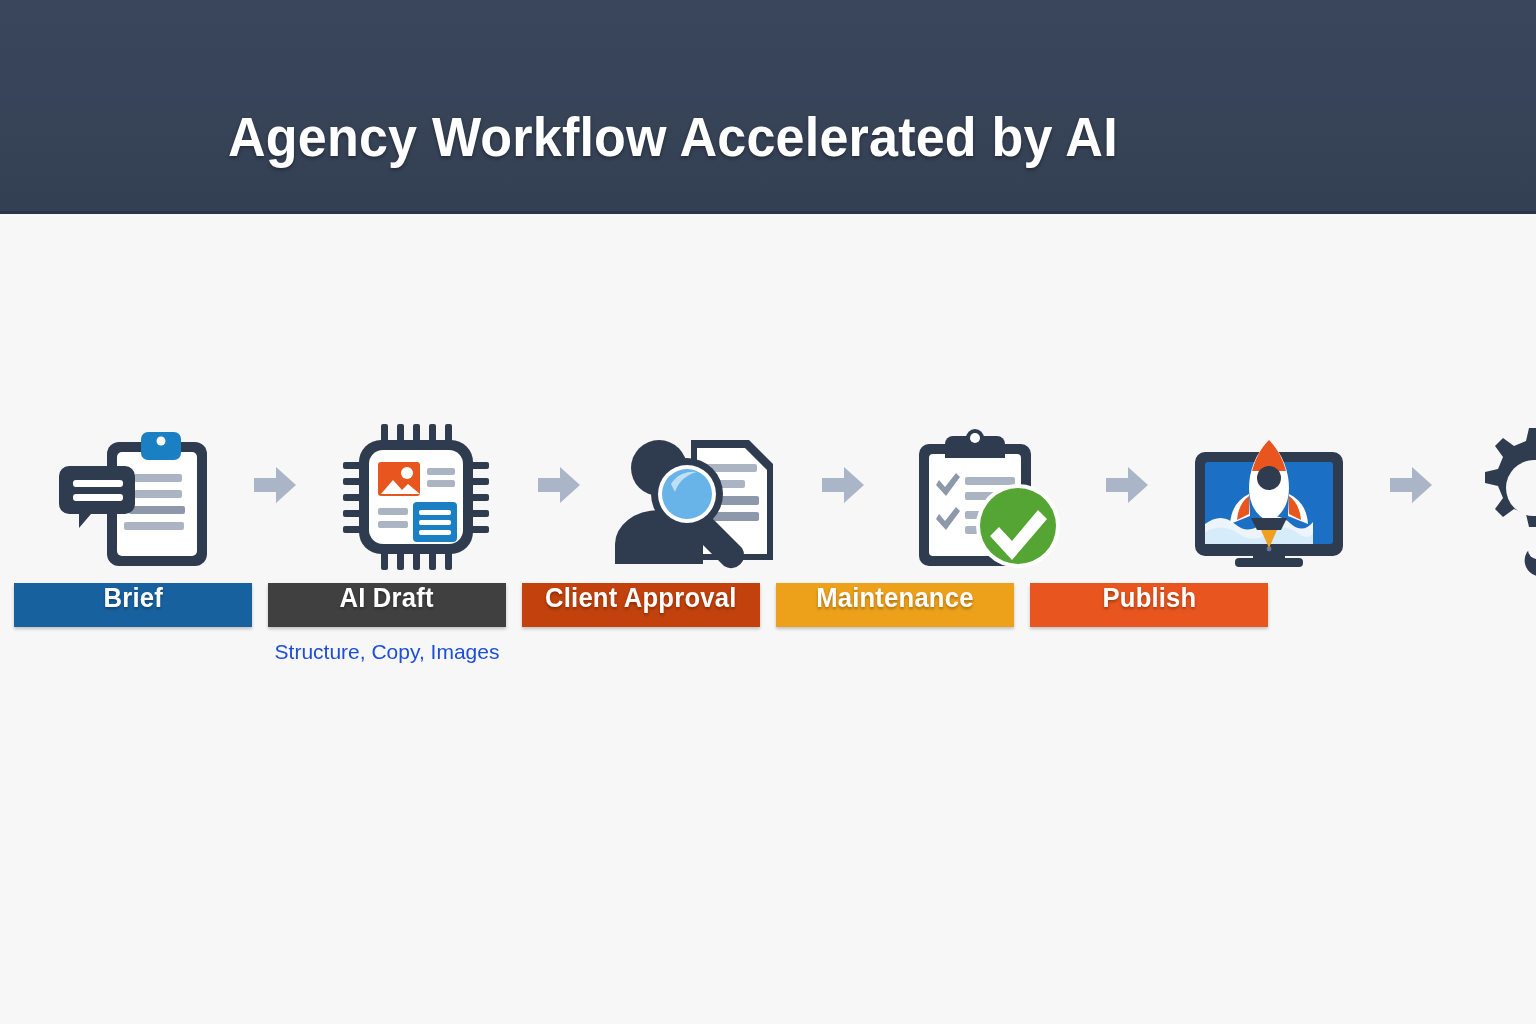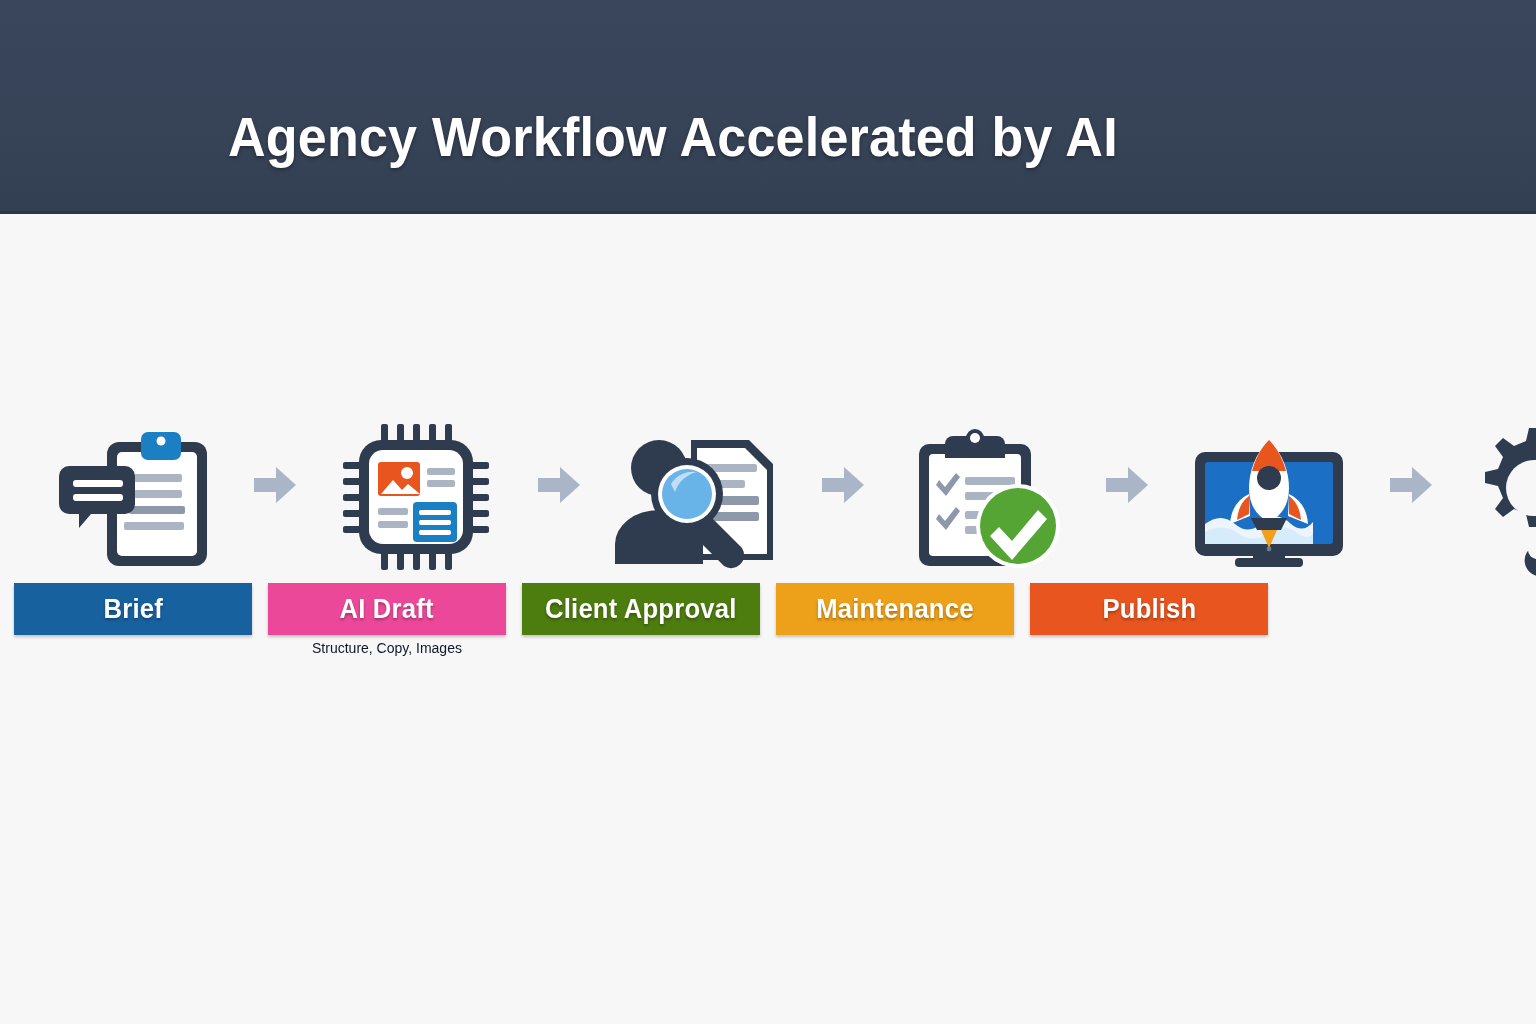--- a/index.html
+++ b/index.html
@@ -50,34 +50,34 @@
     display:flex;align-items:center;justify-content:center;
   }
   .arrow{
     width:46px;height:40px;display:block;
   }
   .bars-row{
     position:absolute;left:0;top:186px;width:1476px;height:52px;
     display:flex;gap:16px;
   }
   .bar{
-    flex:0 0 238px;height:52px;
-    display:flex;align-items:center;justify-content:center;
+    flex:0 0 238px;height:44px;
+    display:flex;justify-content:center;
     box-shadow:0 2px 3px rgba(0,0,0,.22);
   }
   .bar span{
     color:#ffffff;font-size:27px;font-weight:bold;
     white-space:nowrap;letter-spacing:.2px;
     text-shadow:0 2px 3px rgba(0,0,0,.30);
     transform:scaleX(.95);
   }
   .subcaption{
     position:absolute;top:243px;
     width:238px;text-align:center;
-    color:#0f172a;font-size:14px;
+    color:#1d4ed8;font-size:21px;
     white-space:nowrap;
   }
   svg{display:block;overflow:visible;}
 </style>
 </head>
 <body>
 
 <div class="header-band">
   <div class="header-title">Agency Workflow Accelerated by AI</div>
 </div>
@@ -246,24 +246,24 @@
           <circle cx="132" cy="122" r="12" fill="#f7f7f8"></circle>
         </svg>
       </div>
 
     </div>
 
     <div class="bars-row">
       <div class="bar" style="background:#18619f">
         <span>Brief</span>
       </div>
-      <div class="bar" style="background:#ec4899">
+      <div class="bar" style="background:#404040">
         <span>AI Draft</span>
       </div>
-      <div class="bar" style="background:#4d7c0f">
+      <div class="bar" style="background:#c2410c">
         <span>Client Approval</span>
       </div>
       <div class="bar" style="background:#eda01a">
         <span>Maintenance</span>
       </div>
       <div class="bar" style="background:#e8551f">
         <span>Publish</span>
       </div>
     </div>
 

